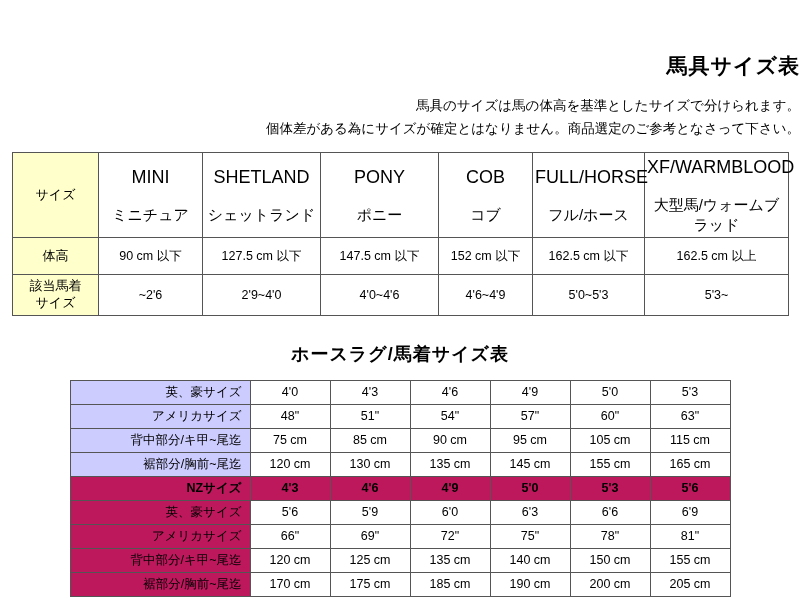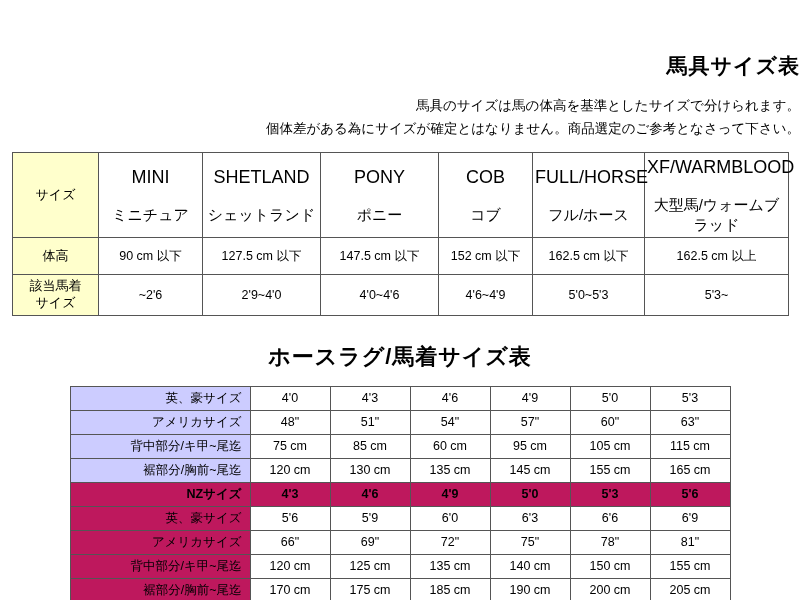--- a/index.html
+++ b/index.html
@@ -71,21 +71,21 @@
   .big {
     font-size: 18px;
   }
   .sub {
     font-size: 15px;
     margin-top: 16px;
   }
   
   .title2 {
     text-align: center;
-    font-size: 22px;
+    font-size: 18px;
     font-weight: bold;
     margin-top: 26px;
     letter-spacing: 1px;
   }
   
   .t2-wrap {
     margin-top: 14px;
     display: flex;
     justify-content: center;
   }
@@ -226,21 +226,21 @@
           <td class="plain">51"</td>
           <td class="plain">54"</td>
           <td class="plain">57"</td>
           <td class="plain">60"</td>
           <td class="plain">63"</td>
         </tr>
         <tr>
           <td class="lbl purple">背中部分/キ甲~尾迄</td>
           <td class="plain">75 cm</td>
           <td class="plain">85 cm</td>
-          <td class="plain">60 cm</td>
+          <td class="plain">90 cm</td>
           <td class="plain">95 cm</td>
           <td class="plain">105 cm</td>
           <td class="plain">115 cm</td>
         </tr>
         <tr>
           <td class="lbl purple">裾部分/胸前~尾迄</td>
           <td class="plain">120 cm</td>
           <td class="plain">130 cm</td>
           <td class="plain">135 cm</td>
           <td class="plain">145 cm</td>

